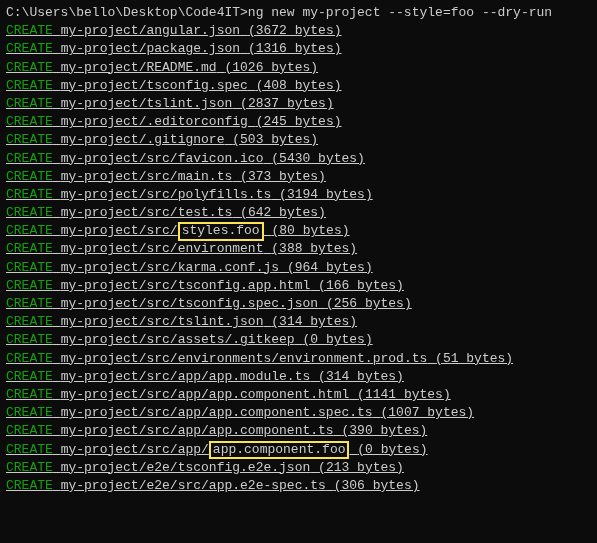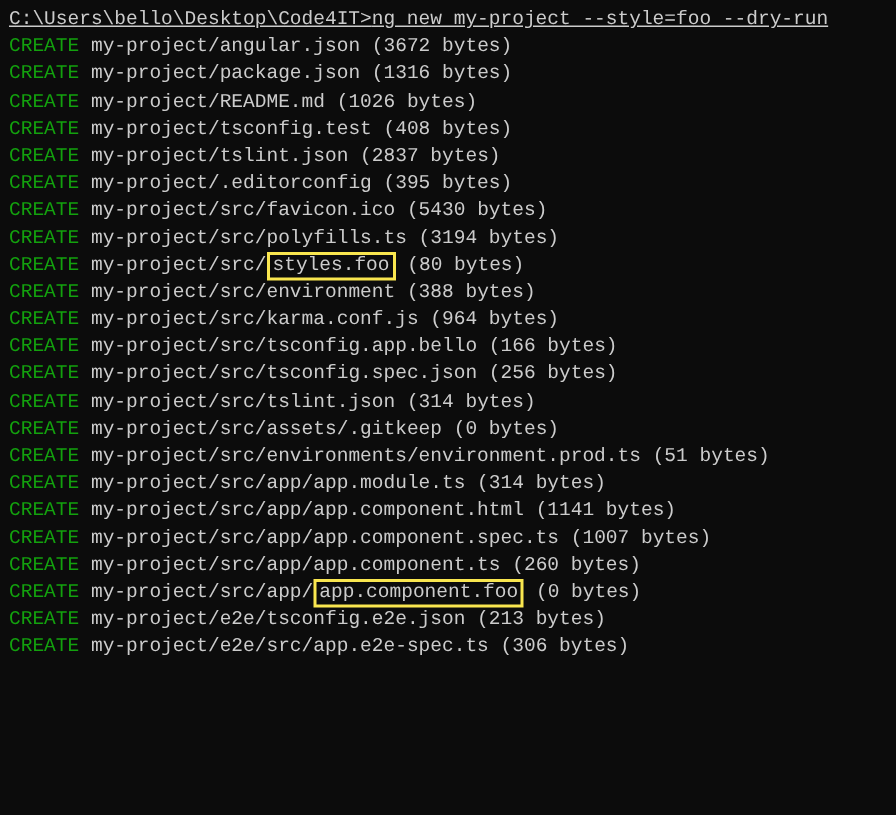--- a/index.html
+++ b/index.html
@@ -7,22 +7,22 @@
       background: #0c0c0c;
       color: #cccccc;
       font-family: "Consolas", "Courier New", monospace;
       font-size: 13px;
       line-height: 1.4;
       padding: 4px 6px;
       width: 597px;
       height: 543px;
       overflow: hidden;
     }
-    .prompt-line { white-space: pre; color: #cccccc; text-decoration: underline; }
-    .line { white-space: pre; }
+    .prompt-line { white-space: pre; color: #cccccc; }
+    .line { white-space: pre; text-decoration: underline; }
     .action { color: #13a10e; }
     .highlight {
       border: 2px solid #f9e64f;
       padding: 0 2px;
       display: inline-block;
       line-height: 1.15;
       margin: -2px 0;
       position: relative;
       z-index: 1;
       text-align: center;
@@ -30,33 +30,36 @@
   </style>
 </head>
 <body>
 
 <div class="prompt-line"><span>C:\Users\bello\Desktop\Code4IT&gt;</span><span>ng new my-project --style=foo --dry-run</span></div>
 
 <div id="lines-container">
     <div class="line"><span class="action">CREATE</span> <span>my-project/angular.json</span> <span>(3672 bytes)</span></div>
     <div class="line"><span class="action">CREATE</span> <span>my-project/package.json</span> <span>(1316 bytes)</span></div>
     <div class="line"><span class="action">CREATE</span> <span>my-project/README.md</span> <span>(1026 bytes)</span></div>
-    <div class="line"><span class="action">CREATE</span> <span>my-project/tsconfig.test</span> <span>(408 bytes)</span></div>
+    <div class="line"><span class="action">CREATE</span> <span>my-project/tsconfig.spec</span> <span>(408 bytes)</span></div>
     <div class="line"><span class="action">CREATE</span> <span>my-project/tslint.json</span> <span>(2837 bytes)</span></div>
-    <div class="line"><span class="action">CREATE</span> <span>my-project/.editorconfig</span> <span>(395 bytes)</span></div>
+    <div class="line"><span class="action">CREATE</span> <span>my-project/.editorconfig</span> <span>(245 bytes)</span></div>
+    <div class="line"><span class="action">CREATE</span> <span>my-project/.gitignore</span> <span>(503 bytes)</span></div>
     <div class="line"><span class="action">CREATE</span> <span>my-project/src/favicon.ico</span> <span>(5430 bytes)</span></div>
+    <div class="line"><span class="action">CREATE</span> <span>my-project/src/main.ts</span> <span>(373 bytes)</span></div>
     <div class="line"><span class="action">CREATE</span> <span>my-project/src/polyfills.ts</span> <span>(3194 bytes)</span></div>
+    <div class="line"><span class="action">CREATE</span> <span>my-project/src/test.ts</span> <span>(642 bytes)</span></div>
     <div class="line"><span class="action">CREATE</span> <span>my-project/src/</span><span class="highlight">styles.foo</span><span> </span><span>(80 bytes)</span></div>
     <div class="line"><span class="action">CREATE</span> <span>my-project/src/environment</span> <span>(388 bytes)</span></div>
     <div class="line"><span class="action">CREATE</span> <span>my-project/src/karma.conf.js</span> <span>(964 bytes)</span></div>
-    <div class="line"><span class="action">CREATE</span> <span>my-project/src/tsconfig.app.bello</span> <span>(166 bytes)</span></div>
+    <div class="line"><span class="action">CREATE</span> <span>my-project/src/tsconfig.app.html</span> <span>(166 bytes)</span></div>
     <div class="line"><span class="action">CREATE</span> <span>my-project/src/tsconfig.spec.json</span> <span>(256 bytes)</span></div>
     <div class="line"><span class="action">CREATE</span> <span>my-project/src/tslint.json</span> <span>(314 bytes)</span></div>
     <div class="line"><span class="action">CREATE</span> <span>my-project/src/assets/.gitkeep</span> <span>(0 bytes)</span></div>
     <div class="line"><span class="action">CREATE</span> <span>my-project/src/environments/environment.prod.ts</span> <span>(51 bytes)</span></div>
     <div class="line"><span class="action">CREATE</span> <span>my-project/src/app/app.module.ts</span> <span>(314 bytes)</span></div>
     <div class="line"><span class="action">CREATE</span> <span>my-project/src/app/app.component.html</span> <span>(1141 bytes)</span></div>
     <div class="line"><span class="action">CREATE</span> <span>my-project/src/app/app.component.spec.ts</span> <span>(1007 bytes)</span></div>
-    <div class="line"><span class="action">CREATE</span> <span>my-project/src/app/app.component.ts</span> <span>(260 bytes)</span></div>
+    <div class="line"><span class="action">CREATE</span> <span>my-project/src/app/app.component.ts</span> <span>(390 bytes)</span></div>
     <div class="line"><span class="action">CREATE</span> <span>my-project/src/app/</span><span class="highlight">app.component.foo</span><span> </span><span>(0 bytes)</span></div>
     <div class="line"><span class="action">CREATE</span> <span>my-project/e2e/tsconfig.e2e.json</span> <span>(213 bytes)</span></div>
     <div class="line"><span class="action">CREATE</span> <span>my-project/e2e/src/app.e2e-spec.ts</span> <span>(306 bytes)</span></div>
   </div>
 
 </body></html>

